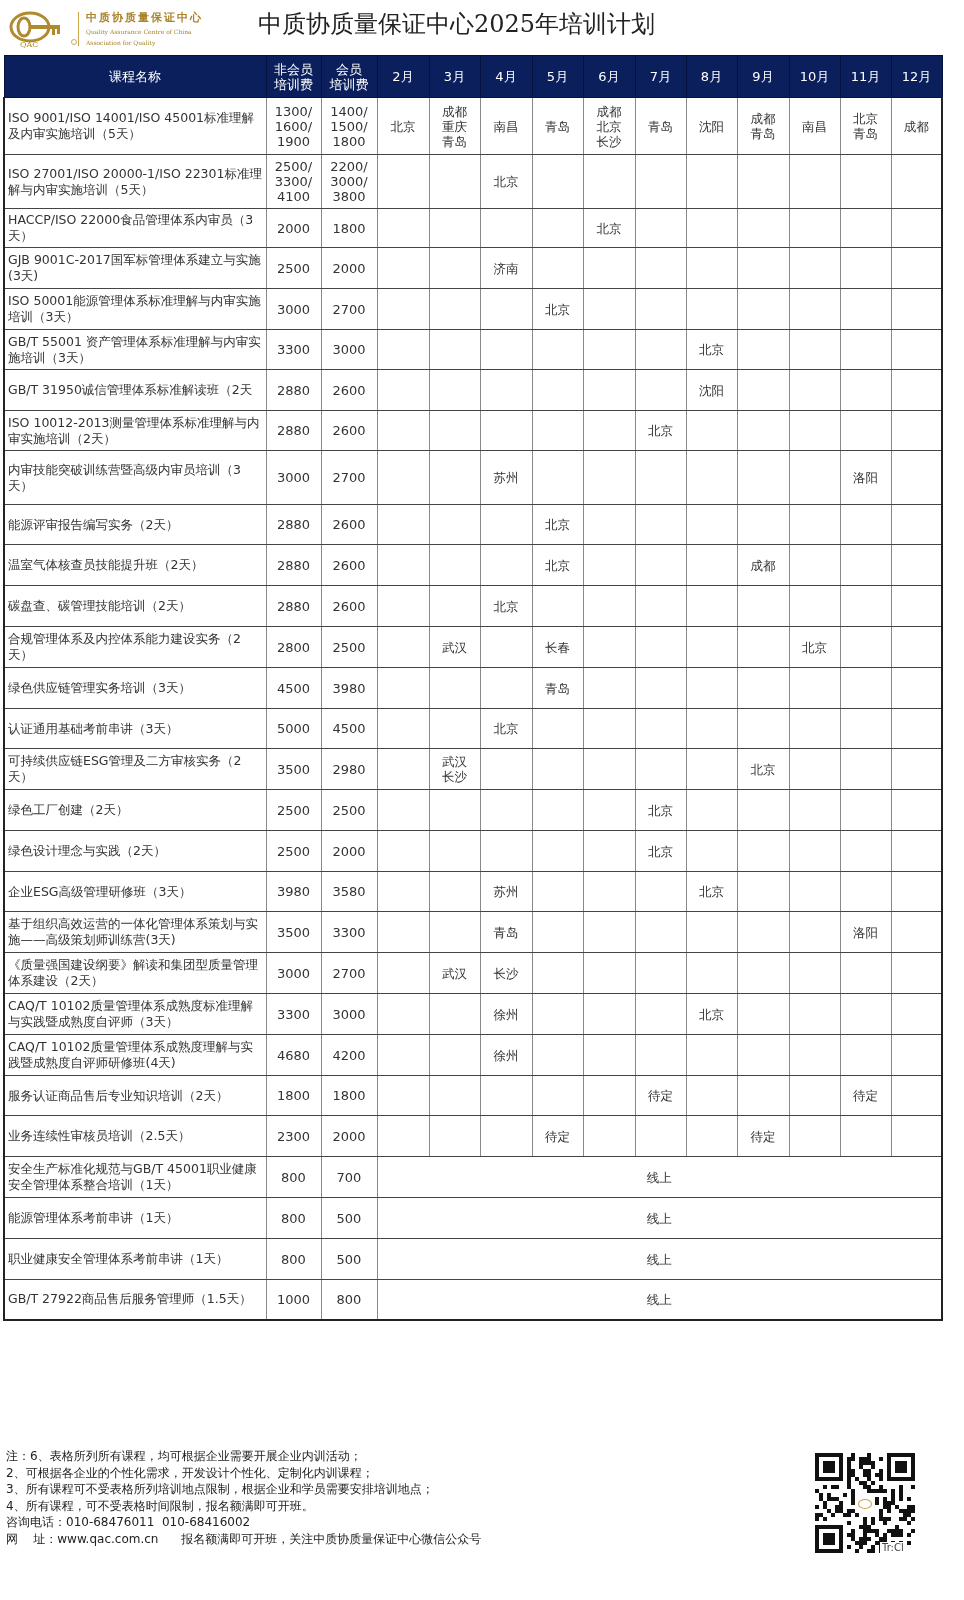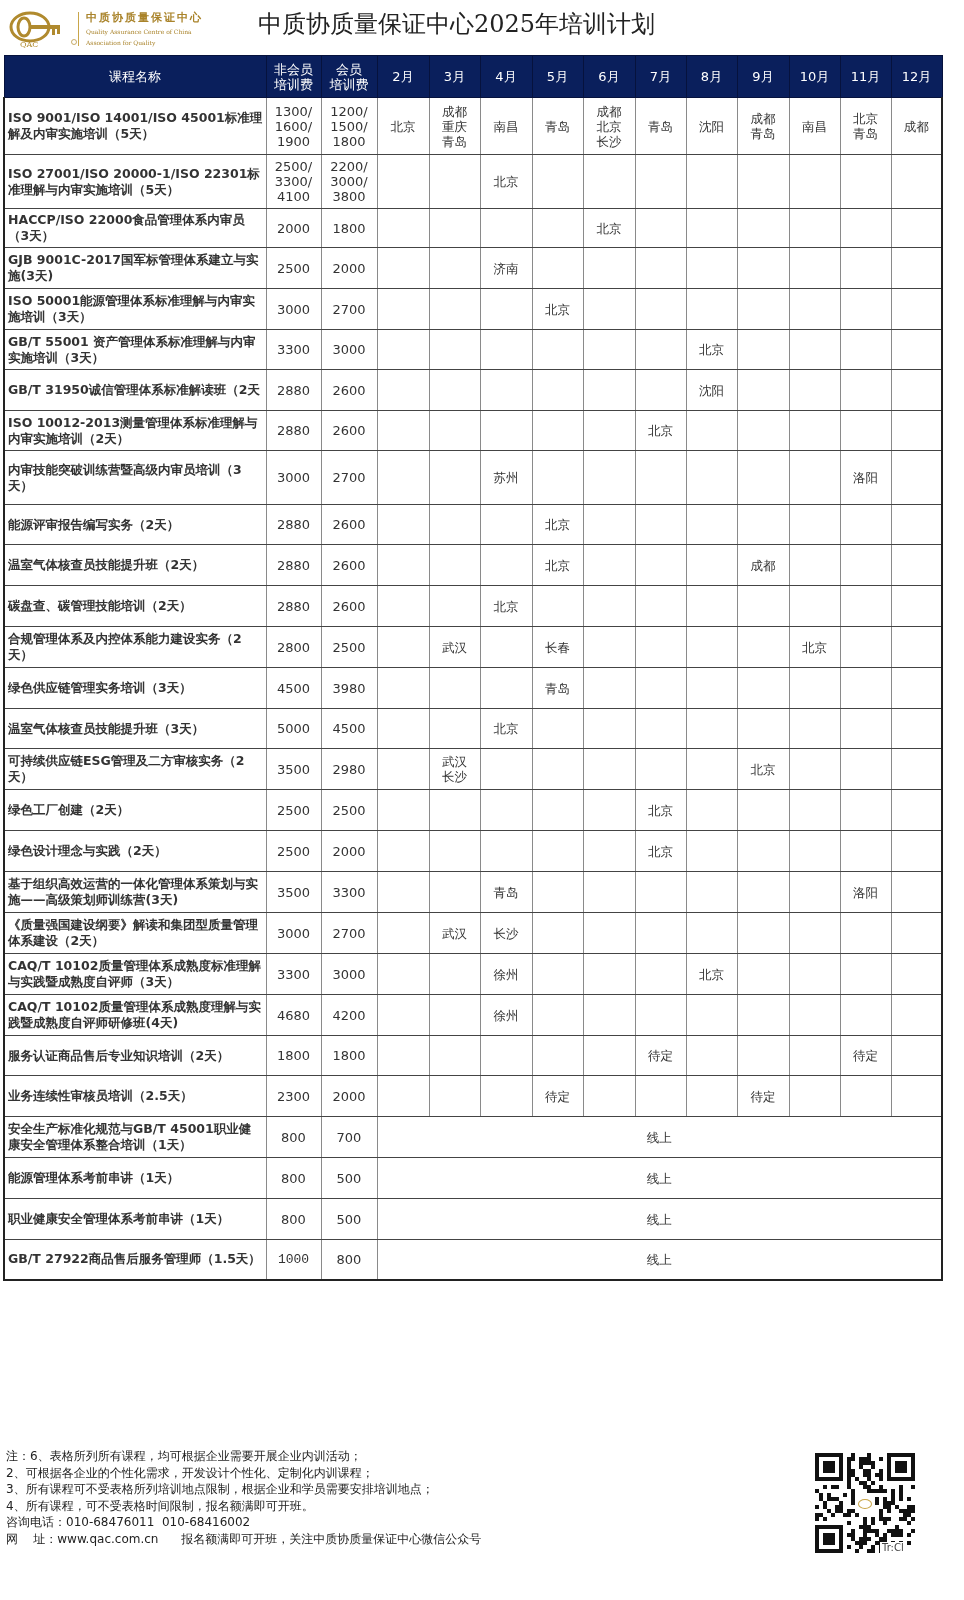--- a/index.html
+++ b/index.html
@@ -12,21 +12,21 @@
   .logo-en2 { position:absolute; left:86px; top:39px; font-size:6px; color:#a9832a; font-family:"DejaVu Serif", serif; }
   .page-title { position:absolute; left:258px; top:8px; font-size:24px; color:#222; font-family:"DejaVu Serif", "Liberation Serif", serif; letter-spacing:0px; }
 
   table.plan { position:absolute; left:3px; top:55px; border-collapse:collapse; table-layout:fixed; width:938px; }
   table.plan th { background:#0a1f5c; color:#ffffff; font-weight:normal; font-size:13px; border:1px solid #06123d; height:41px; padding:0; line-height:15px; }
   table.plan td { border:1px solid #8a8a8a; font-size:12.5px; text-align:center; vertical-align:middle; padding:0; line-height:15px; color:#333; }
   table.plan td.course { text-align:left; padding-left:3px; padding-right:2px; font-size:12.5px; line-height:16px; }
   table.plan td.fee { font-size:13px; }
   table.plan td.month { font-size:12.5px; }
   table.plan tr td { border-top:1px solid #444; border-bottom:1px solid #444; }
-  table.plan td.first { border-left:2px solid #222;font-weight:bold; }
+  table.plan td.first { border-left:2px solid #222; }
   table.plan td.last { border-right:2px solid #222; }
   table.plan tr.last-row td { border-bottom:2px solid #222; }
 
   .notes { position:absolute; left:6px; top:1448px; font-size:12px; line-height:16.5px; color:#222; font-family:"DejaVu Sans", sans-serif; }
   .notes div { white-space:pre; }
   .qr { position:absolute; left:815px; top:1453px; width:100px; height:100px; background:#fff; }
   .qr-cell { position:absolute; background:#111; }
   .qr-logo { position:absolute; left:40px; top:42px; width:20px; height:18px; background:#fff; border-radius:3px; }
   .qr-logo span { position:absolute; left:3px; top:4px; width:12px; height:8px; border:1.5px solid #c9a64a; border-radius:50%; }
   .watermark { position:absolute; left:880px; top:1542px; font-size:10px; color:#444; background:#fff; padding:0 2px; }
@@ -89,21 +89,21 @@
         <th style="white-space: pre-line;">11月</th>
         <th style="white-space: pre-line;">12月</th>
       </tr>
   </thead>
   <tbody id="plan-body">
       <tr style="height: 57px;">
         <td class="course first">ISO 9001/ISO 14001/ISO 45001标准理解及内审实施培训（5天）</td>
         <td class="fee" style="white-space: pre-line;">1300/
 1600/
 1900</td>
-        <td class="fee" style="white-space: pre-line;">1200/
+        <td class="fee" style="white-space: pre-line;">1400/
 1500/
 1800</td>
         <td class="month" style="white-space: pre-line;">北京</td>
         <td class="month" style="white-space: pre-line;">成都
 重庆
 青岛</td>
         <td class="month" style="white-space: pre-line;">南昌</td>
         <td class="month" style="white-space: pre-line;">青岛</td>
         <td class="month" style="white-space: pre-line;">成都
 北京
@@ -323,21 +323,21 @@
         <td class="month" style="white-space: pre-line;">青岛</td>
         <td class="month" style="white-space: pre-line;"></td>
         <td class="month" style="white-space: pre-line;"></td>
         <td class="month" style="white-space: pre-line;"></td>
         <td class="month" style="white-space: pre-line;"></td>
         <td class="month" style="white-space: pre-line;"></td>
         <td class="month" style="white-space: pre-line;"></td>
         <td class="month last" style="white-space: pre-line;"></td>
       </tr>
       <tr style="height: 40px;">
-        <td class="course first">温室气体核查员技能提升班（3天）</td>
+        <td class="course first">认证通用基础考前串讲（3天）</td>
         <td class="fee" style="white-space: pre-line;">5000</td>
         <td class="fee" style="white-space: pre-line;">4500</td>
         <td class="month" style="white-space: pre-line;"></td>
         <td class="month" style="white-space: pre-line;"></td>
         <td class="month" style="white-space: pre-line;">北京</td>
         <td class="month" style="white-space: pre-line;"></td>
         <td class="month" style="white-space: pre-line;"></td>
         <td class="month" style="white-space: pre-line;"></td>
         <td class="month" style="white-space: pre-line;"></td>
         <td class="month" style="white-space: pre-line;"></td>
@@ -382,20 +382,36 @@
         <td class="course first">绿色设计理念与实践（2天）</td>
         <td class="fee" style="white-space: pre-line;">2500</td>
         <td class="fee" style="white-space: pre-line;">2000</td>
         <td class="month" style="white-space: pre-line;"></td>
         <td class="month" style="white-space: pre-line;"></td>
         <td class="month" style="white-space: pre-line;"></td>
         <td class="month" style="white-space: pre-line;"></td>
         <td class="month" style="white-space: pre-line;"></td>
         <td class="month" style="white-space: pre-line;">北京</td>
         <td class="month" style="white-space: pre-line;"></td>
+        <td class="month" style="white-space: pre-line;"></td>
+        <td class="month" style="white-space: pre-line;"></td>
+        <td class="month" style="white-space: pre-line;"></td>
+        <td class="month last" style="white-space: pre-line;"></td>
+      </tr>
+      <tr style="height: 40px;">
+        <td class="course first">企业ESG高级管理研修班（3天）</td>
+        <td class="fee" style="white-space: pre-line;">3980</td>
+        <td class="fee" style="white-space: pre-line;">3580</td>
+        <td class="month" style="white-space: pre-line;"></td>
+        <td class="month" style="white-space: pre-line;"></td>
+        <td class="month" style="white-space: pre-line;">苏州</td>
+        <td class="month" style="white-space: pre-line;"></td>
+        <td class="month" style="white-space: pre-line;"></td>
+        <td class="month" style="white-space: pre-line;"></td>
+        <td class="month" style="white-space: pre-line;">北京</td>
         <td class="month" style="white-space: pre-line;"></td>
         <td class="month" style="white-space: pre-line;"></td>
         <td class="month" style="white-space: pre-line;"></td>
         <td class="month last" style="white-space: pre-line;"></td>
       </tr>
       <tr style="height: 41px;">
         <td class="course first">基于组织高效运营的一体化管理体系策划与实施——高级策划师训练营(3天)</td>
         <td class="fee" style="white-space: pre-line;">3500</td>
         <td class="fee" style="white-space: pre-line;">3300</td>
         <td class="month" style="white-space: pre-line;"></td>
@@ -503,21 +519,21 @@
         <td colspan="11" class="month last">线上</td>
       </tr>
       <tr style="height: 41px;">
         <td class="course first">职业健康安全管理体系考前串讲（1天）</td>
         <td class="fee" style="white-space: pre-line;">800</td>
         <td class="fee" style="white-space: pre-line;">500</td>
         <td colspan="11" class="month last">线上</td>
       </tr>
       <tr class="last-row" style="height: 40px;">
         <td class="course first">GB/T 27922商品售后服务管理师（1.5天）</td>
-        <td class="fee" style="white-space: pre-line; font-family: Liberation Mono, monospace;">1000</td>
+        <td class="fee" style="white-space: pre-line;">1000</td>
         <td class="fee" style="white-space: pre-line;">800</td>
         <td colspan="11" class="month last">线上</td>
       </tr>
     </tbody>
 </table>
 
 <div class="notes" id="notes">
     <div>注：6、表格所列所有课程，均可根据企业需要开展企业内训活动；</div>
     <div>2、可根据各企业的个性化需求，开发设计个性化、定制化内训课程；</div>
     <div>3、所有课程可不受表格所列培训地点限制，根据企业和学员需要安排培训地点；</div>

